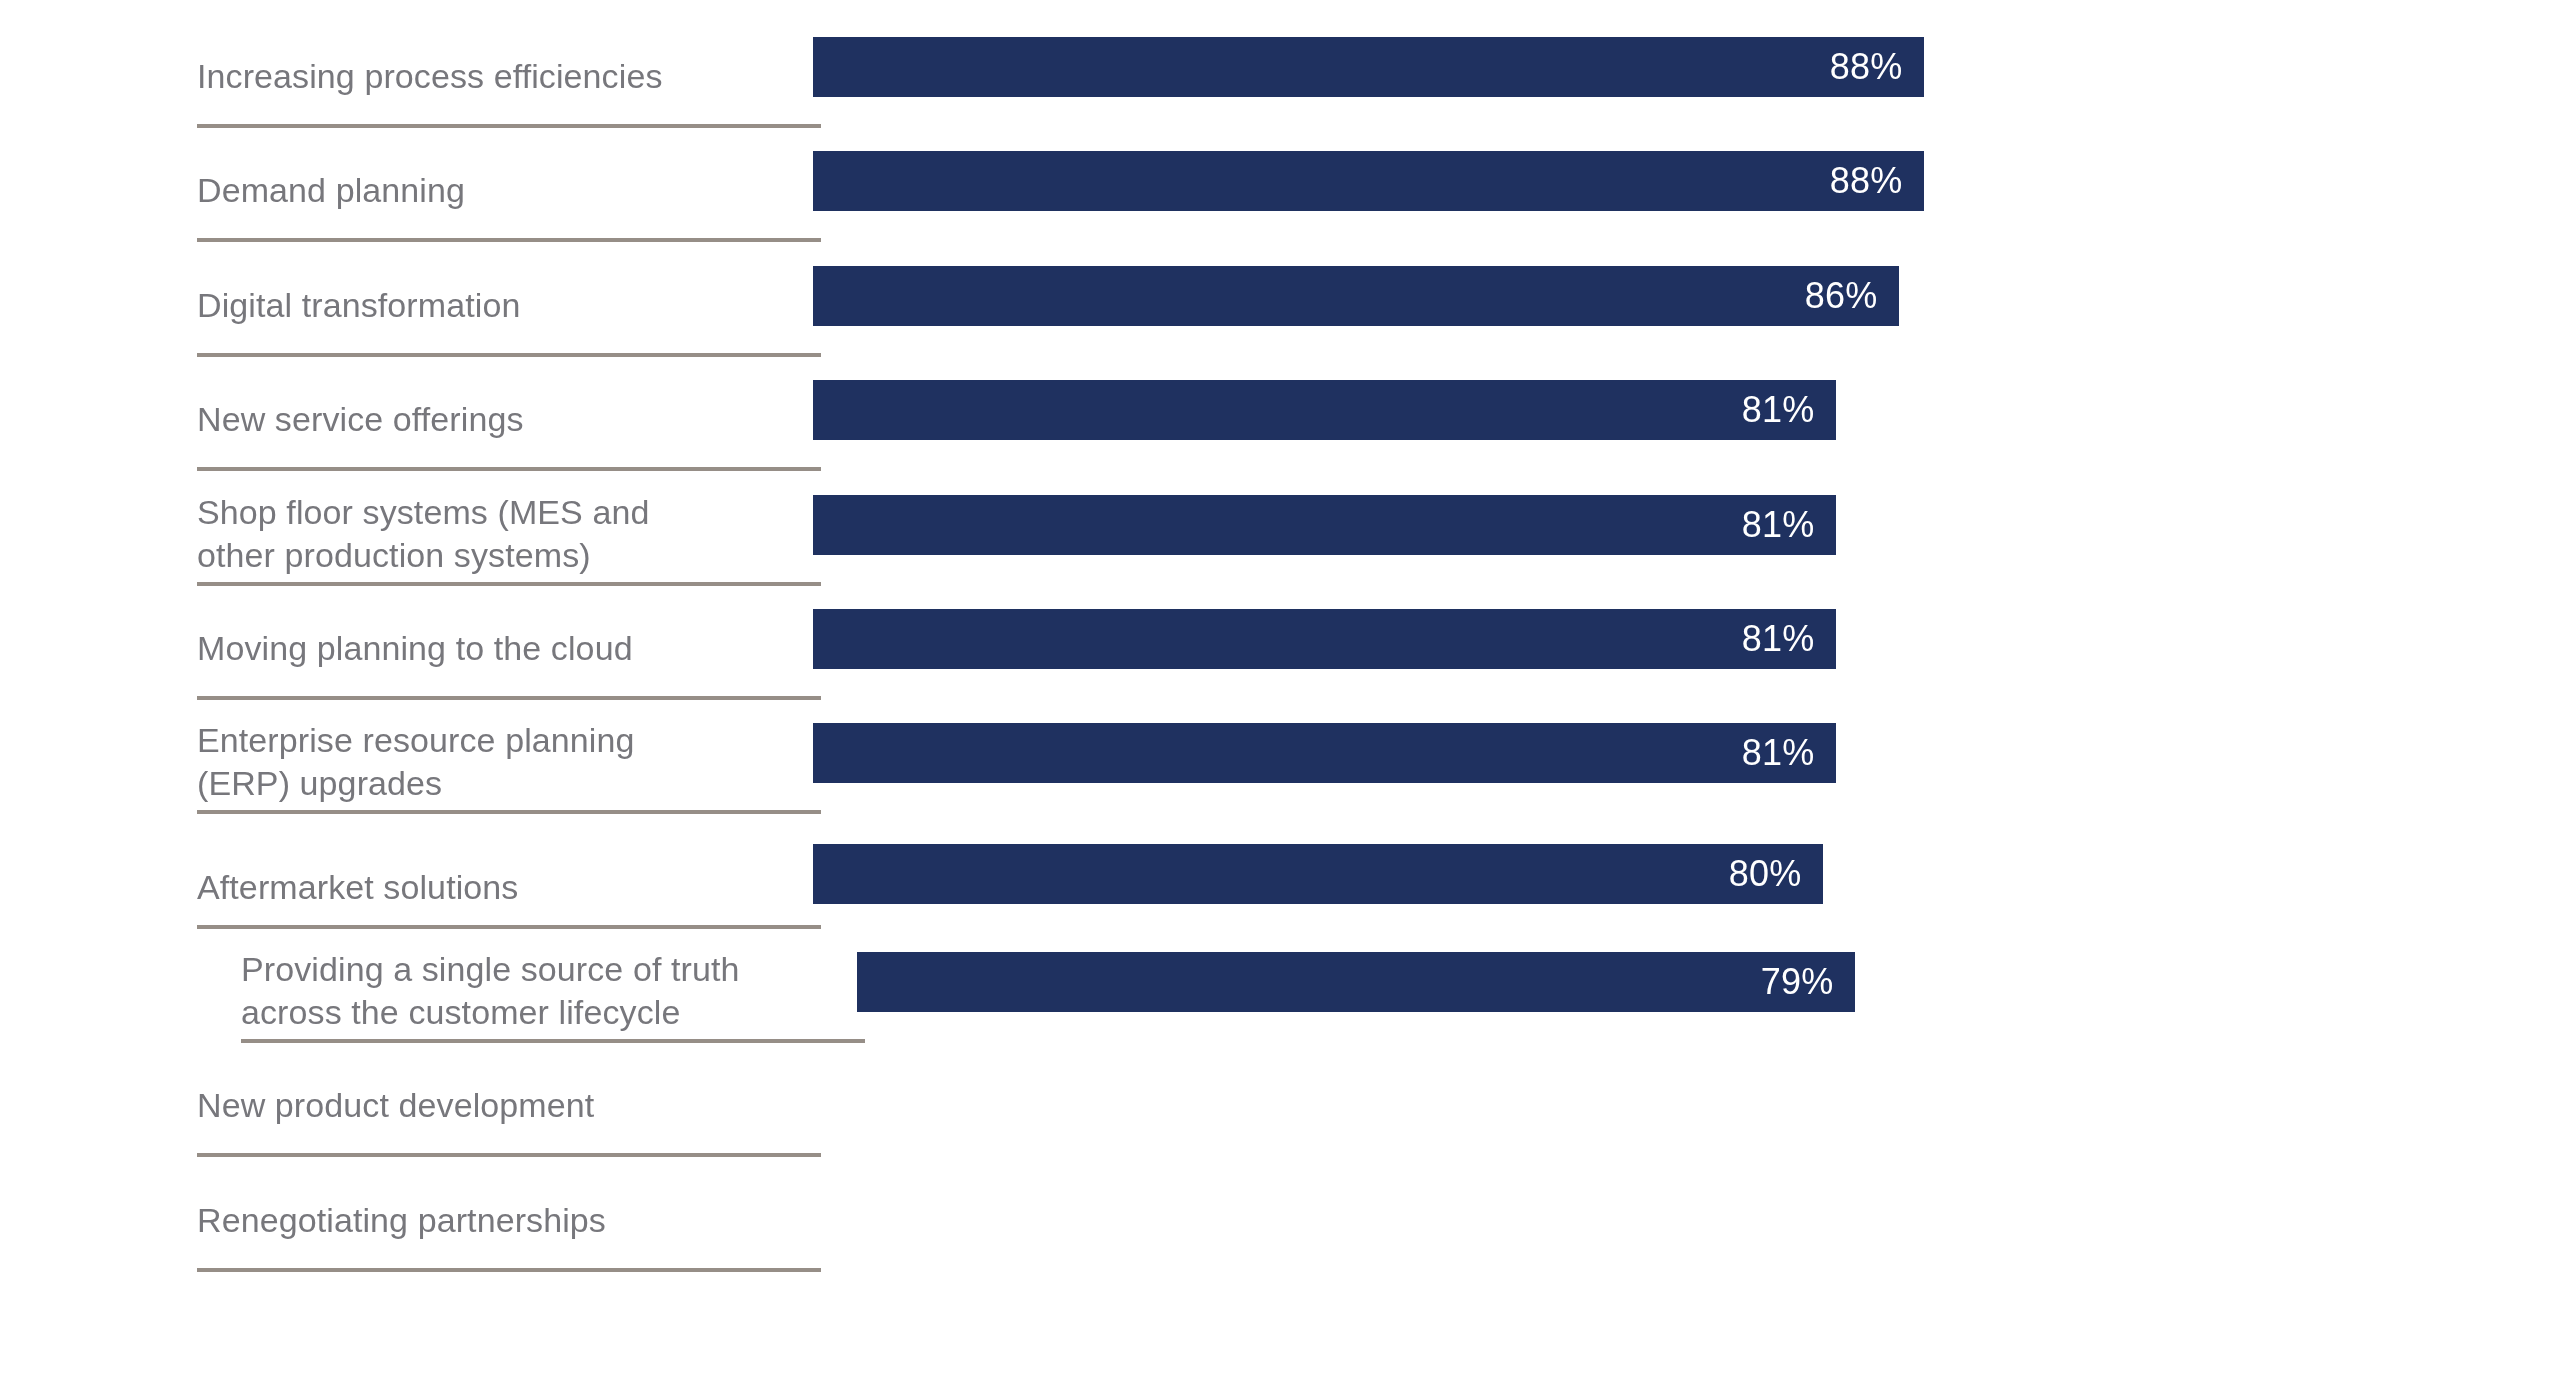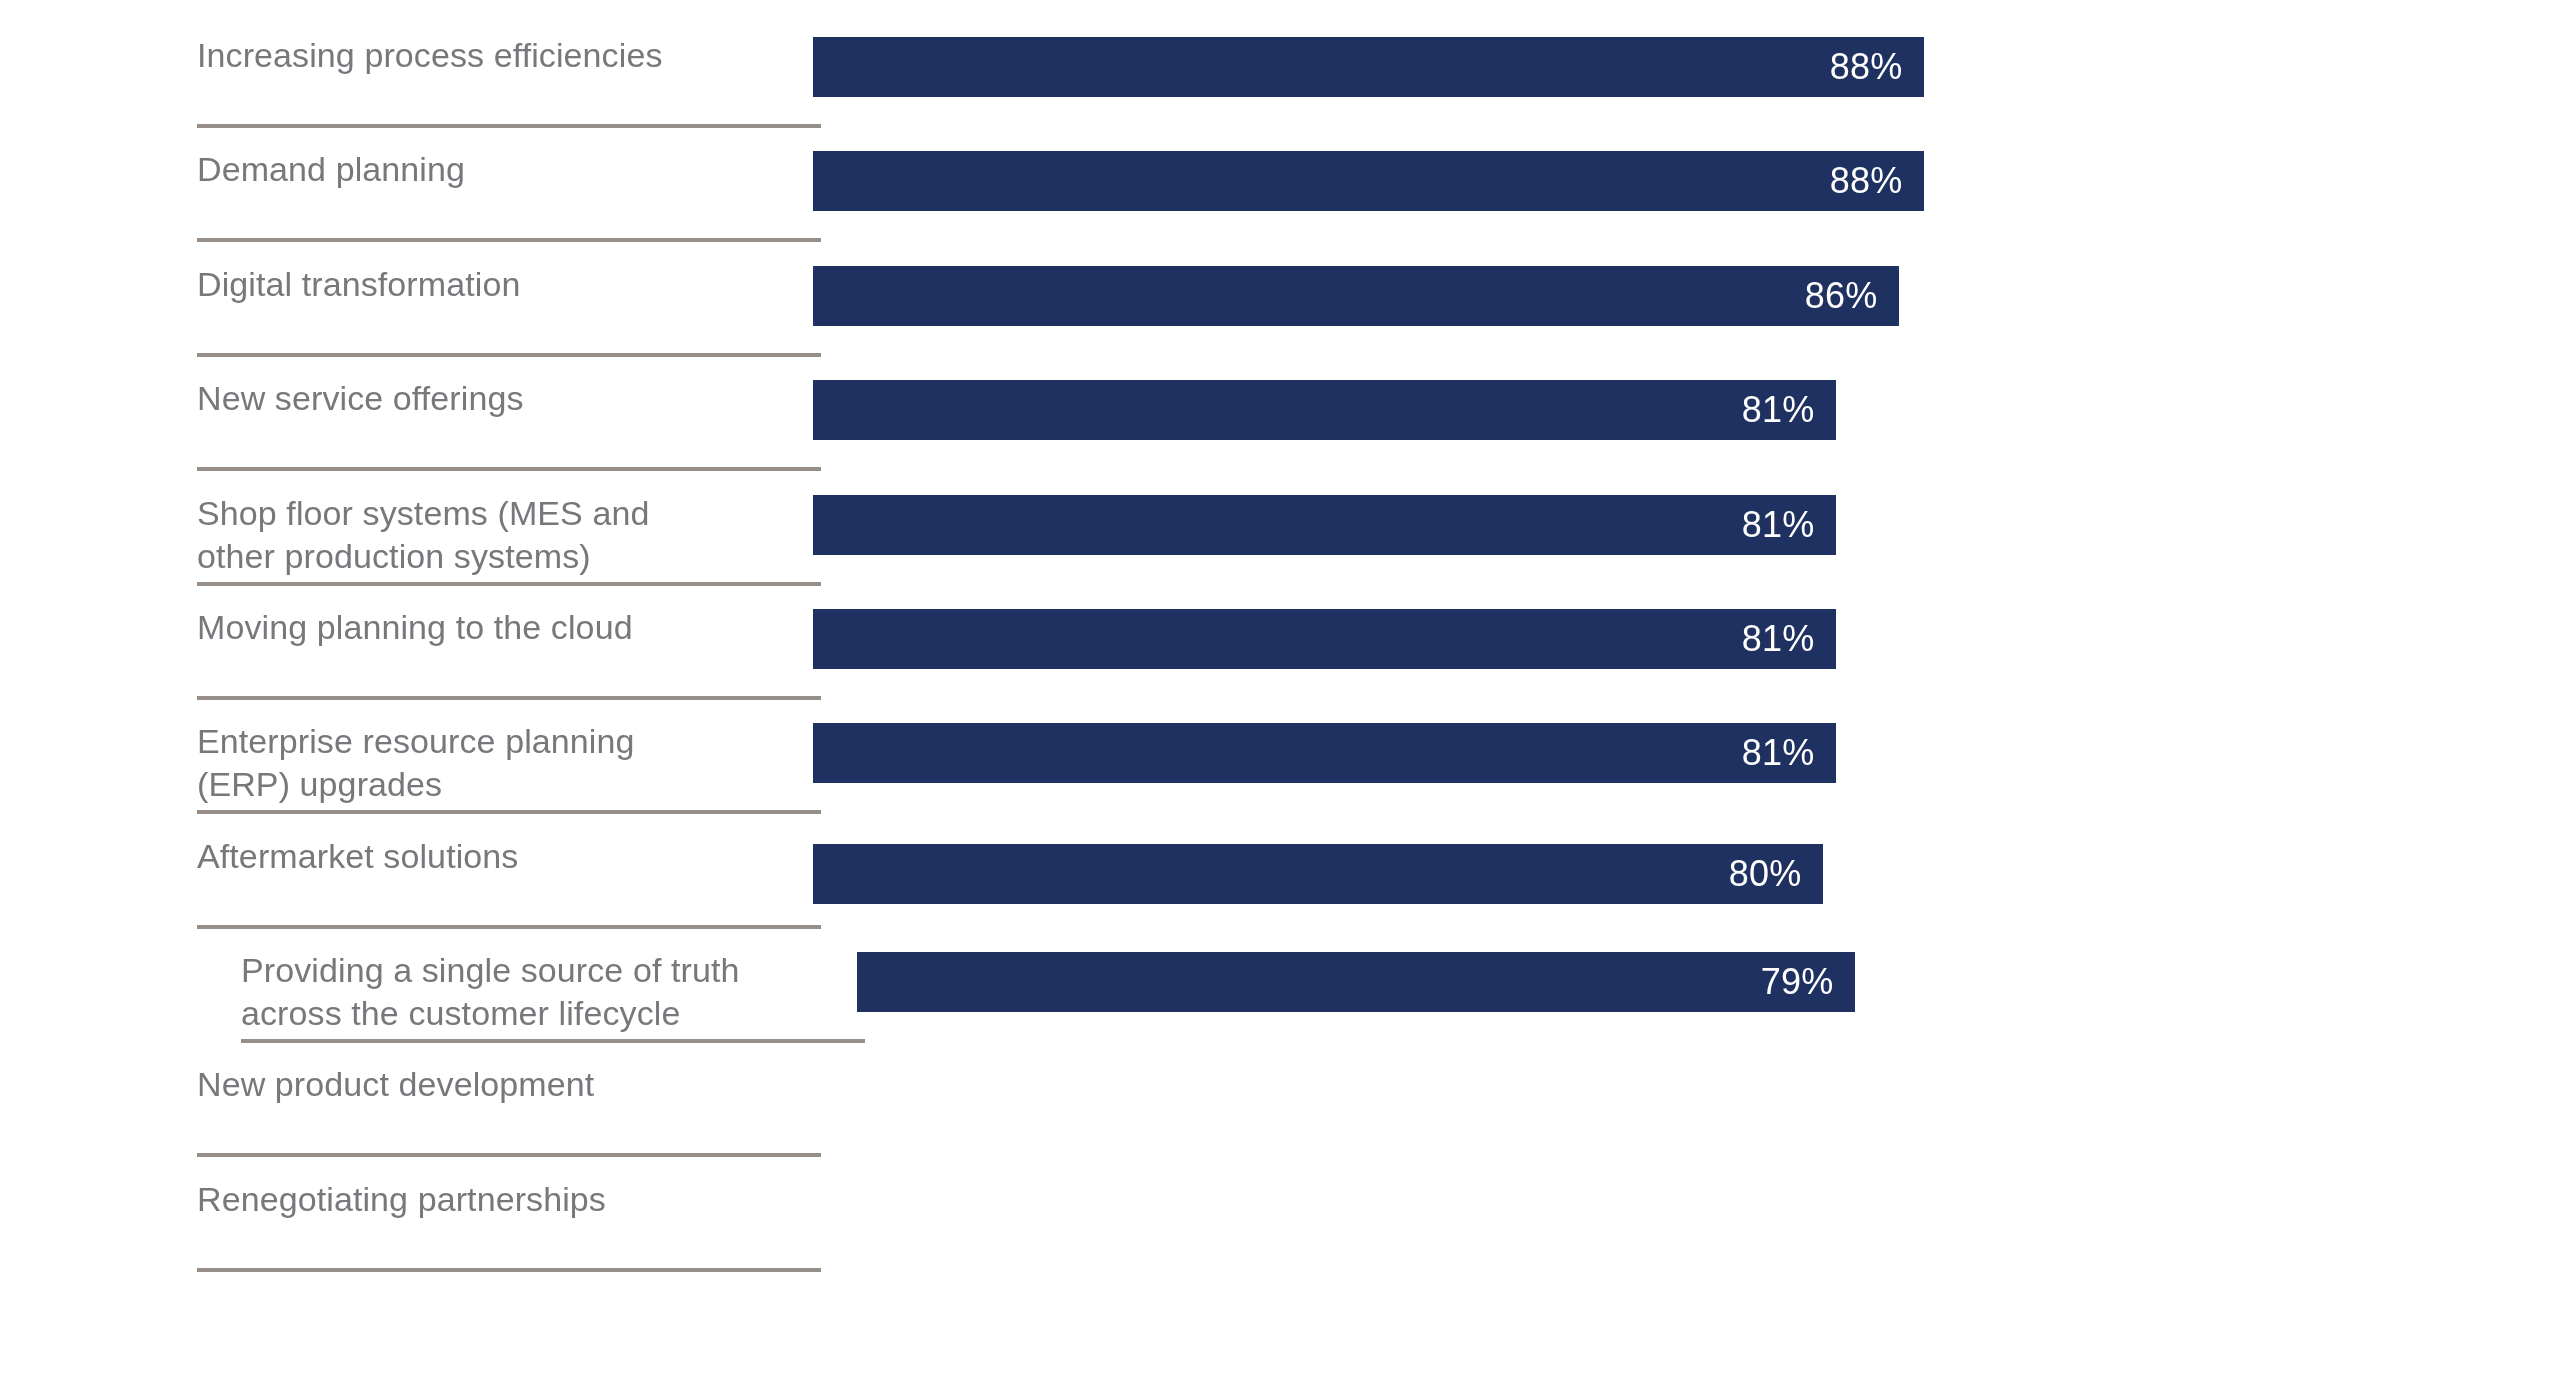--- a/index.html
+++ b/index.html
@@ -28,21 +28,21 @@
     width: 2576px;
   }
 
   .label-cell {
     position: absolute;
     left: 197px;
     width: 624px;
     box-sizing: border-box;
     display: flex;
     flex-direction: column;
-    justify-content: flex-start;
+    justify-content: center;
     align-items: flex-start;
     padding-bottom: 6px;
   }
 
   .label-text {
     color: #77777C;
     font-size: 34px;
     line-height: 43px;
     font-weight: 400;
     letter-spacing: 0.1px;
@@ -160,21 +160,21 @@
 (ERP) upgrades</div>
       </div>
       <div class="separator" style="top: 90px;"></div>
       <div class="bar-track" style="top: 3.1px;">
         <div class="bar" style="width: 1023px; background: rgb(31, 49, 96);">
           <span class="bar-value">81%</span>
         </div>
       </div>
     </div>
     <div class="row" style="top: 835px; height: 114px;">
-      <div class="label-cell" style="top: 0px; height: 90px;">
+      <div class="label-cell" style="top: 10px; height: 90px;">
         <div class="label-text">Aftermarket solutions</div>
       </div>
       <div class="separator" style="top: 90px;"></div>
       <div class="bar-track" style="top: 9px;">
         <div class="bar" style="width: 1010px; background: rgb(31, 49, 96);">
           <span class="bar-value">80%</span>
         </div>
       </div>
     </div>
     <div class="row" style="top: 949px; height: 114px; margin-left: 44px;">

